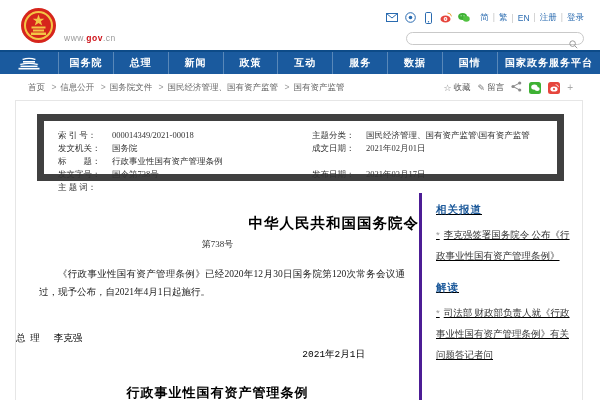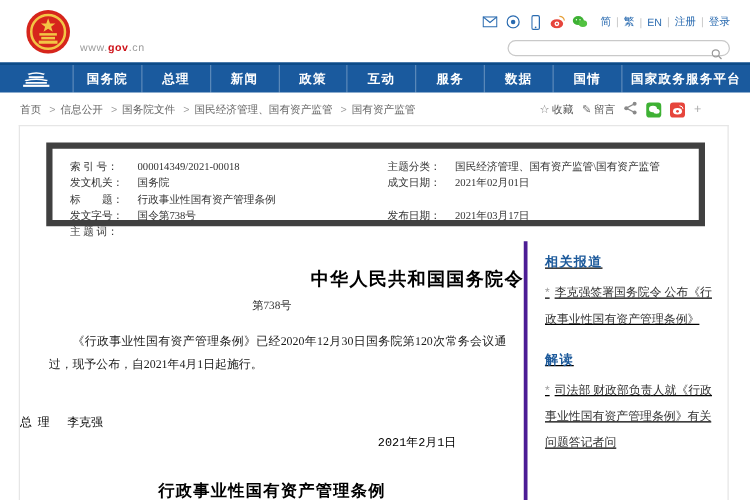--- a/index.html
+++ b/index.html
@@ -22,36 +22,36 @@
   .search-pill input { position:absolute; left:8px; top:0; width:150px; height:11px; border:none; outline:none; font-size:8px; background:transparent; }
   .search-mag { position:absolute; right:5px; top:2px; }
 
   
   .nav { position:absolute; left:0; top:50px; width:600px; height:24px; background:#1a5a9e; border-top:2px solid #0d4b88; display:flex; }
   .nav-home { width:58px; display:flex; align-items:center; justify-content:center; cursor:pointer; }
   .nav-item { flex:1; display:flex; align-items:center; justify-content:center; color:#fff; font-size:10px; font-weight:bold; letter-spacing:1px; border-left:1px solid rgba(255,255,255,.28); cursor:pointer; white-space:nowrap; }
   .nav-item.wide { flex:1.9; }
 
   
-  .crumbbar { position:absolute; left:0; top:79px; width:576px; height:17px; }
+  .crumbbar { position:absolute; left:12px; top:79px; width:576px; height:17px; }
   .crumbs { position:absolute; left:16px; top:3px; font-size:8.5px; color:#666; white-space:nowrap; }
   .crumbs span { cursor:pointer; }
   .crumbs span + span::before { content:">"; color:#999; margin:0 4px; cursor:default; }
   .page-tools { position:absolute; right:15px; top:2px; display:flex; align-items:center; gap:7px; font-size:8.5px; color:#555; }
   .tool { display:flex; align-items:center; gap:2px; cursor:pointer; }
   .tool .glyph { font-size:9px; color:#777; }
   .sq { width:12px; height:12px; border-radius:2.5px; display:inline-flex; align-items:center; justify-content:center; cursor:pointer; }
   .sq.wechat { background:#3eb134; }
   .sq.weibo { background:#e6453c; }
   .plus { color:#aaa; font-size:10px; cursor:pointer; }
 
   
   .container { position:absolute; left:15px; top:100px; width:568px; height:300px; background:#fff; border:1px solid #e6e6e6; border-bottom:none; }
 
-  .meta-box { position:absolute; left:21px; top:13px; width:527px; height:67px; border:5px solid #404040; font-family:"Liberation Serif","DejaVu Serif",serif; font-size:8.5px; color:#333; }
+  .meta-box { position:absolute; left:21px; top:13px; width:527px; height:67px; border:7px solid #404040; font-family:"Liberation Serif","DejaVu Serif",serif; font-size:8.5px; color:#333; }
   .meta-col { position:absolute; top:8px; }
   .meta-col.left { left:14px; }
   .meta-col.right { left:268px; }
   .meta-row { height:13px; line-height:13px; white-space:nowrap; }
   .meta-row.gap { margin-top:13px; }
   .meta-label { display:inline-block; width:54px; white-space:pre; color:#333; }
   .meta-value { color:#333; }
 
   
   .doc-main { position:absolute; left:0; top:80px; width:403px; font-family:"Liberation Serif","DejaVu Serif",serif; color:#000; }

